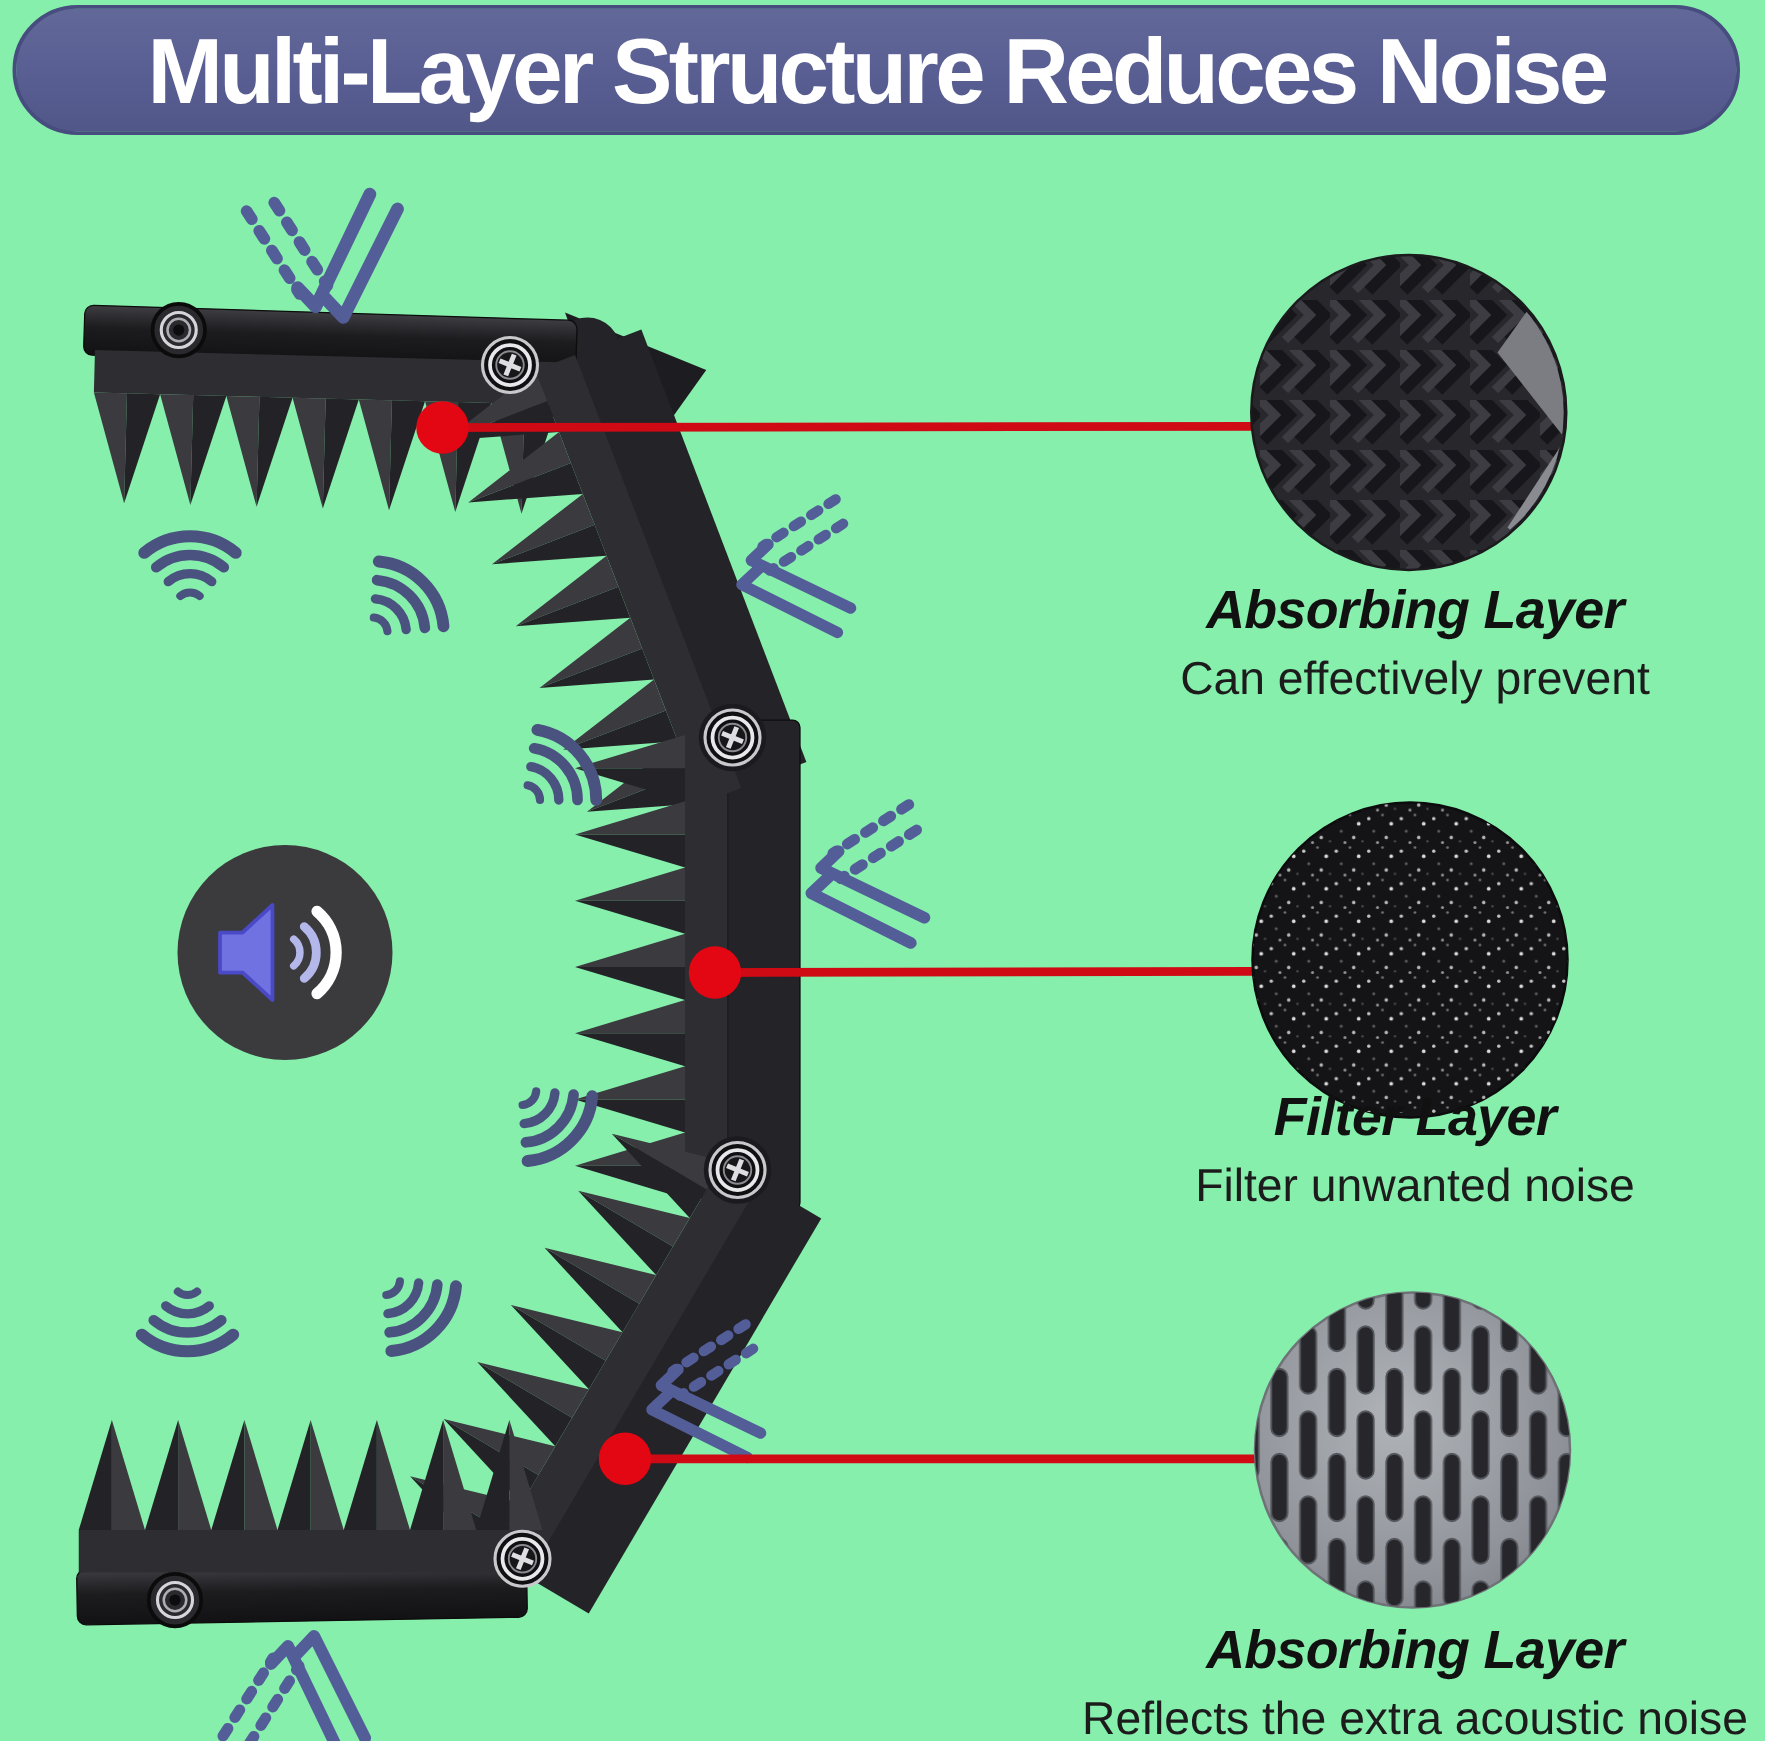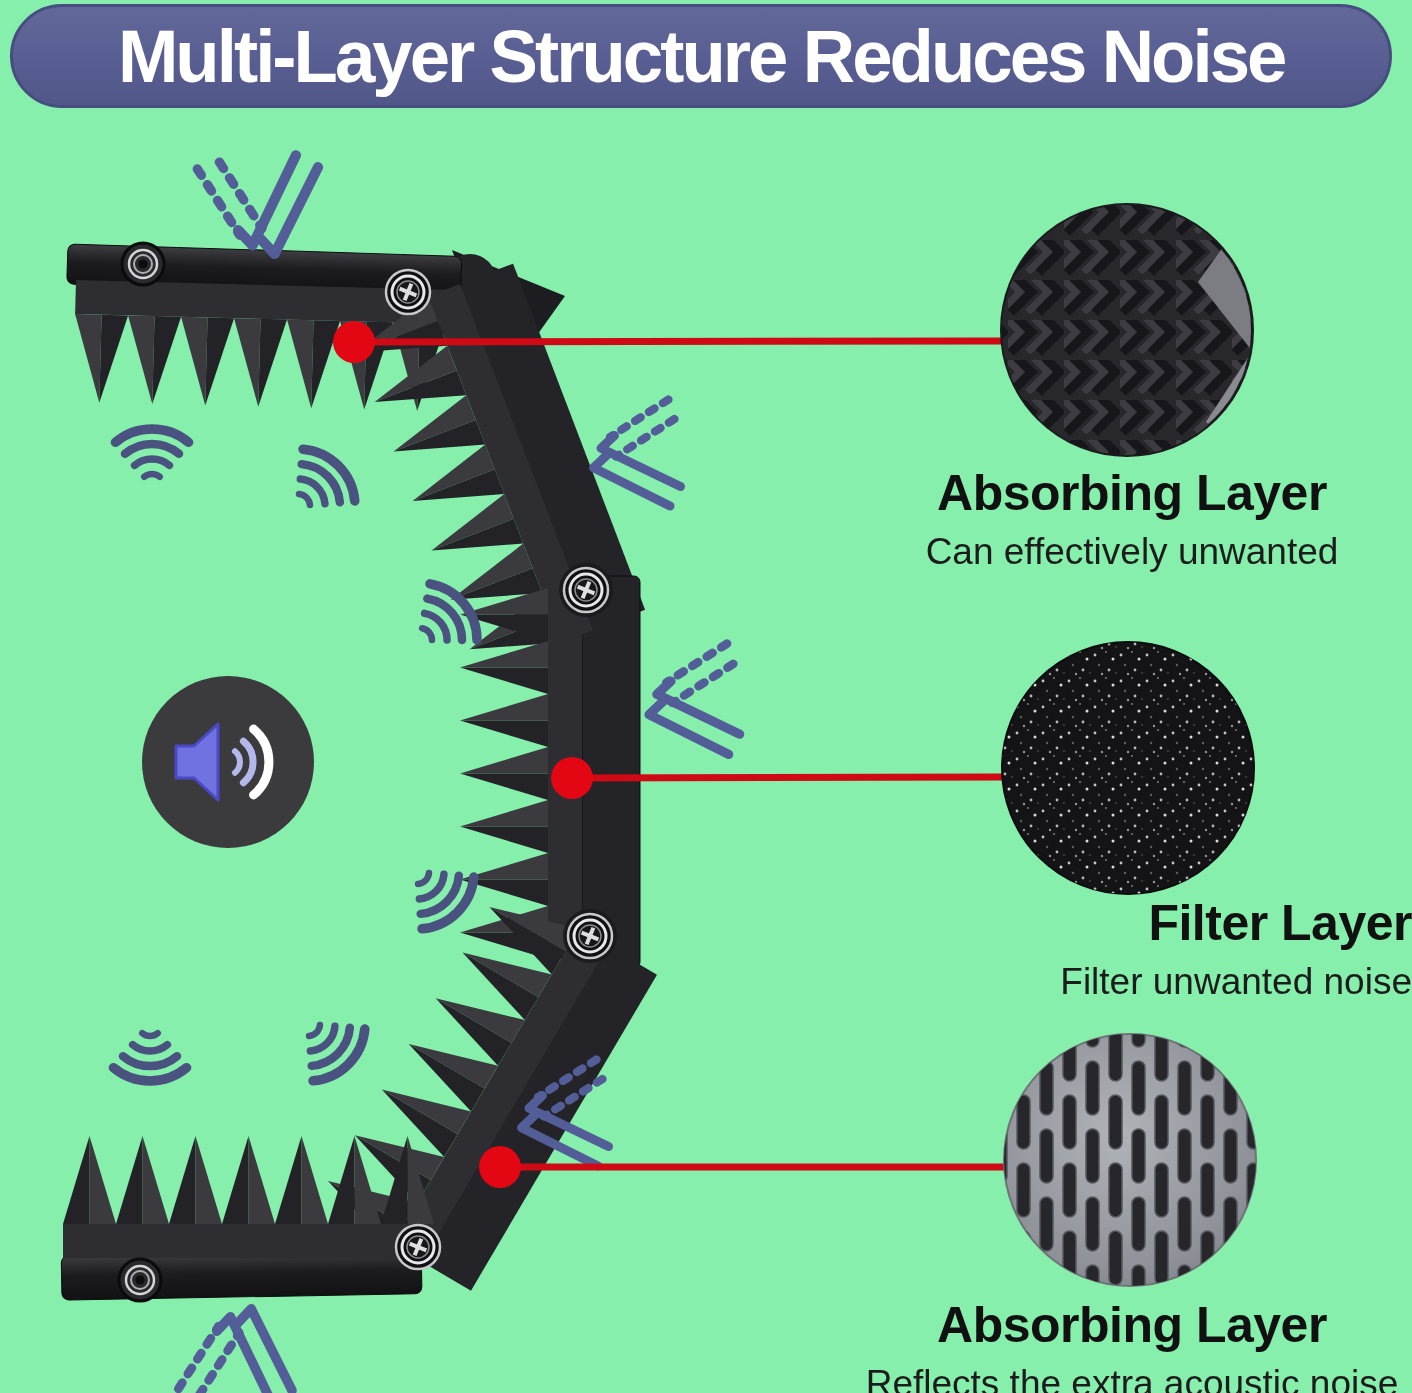--- a/index.html
+++ b/index.html
@@ -12,24 +12,24 @@
     background:linear-gradient(180deg,#626898 0%,#585e92 55%,#515788 100%);
     border:3px solid #474d7e;border-radius:54px;box-sizing:border-box;
     display:flex;align-items:center;justify-content:center;
   }
   .banner-text{
     color:#ffffff;font-weight:bold;font-size:74px;letter-spacing:-3px;
     white-space:nowrap;transform:scaleX(0.98);
   }
   svg.scene{position:absolute;left:0;top:0;}
   .callout{position:absolute;left:852px;width:560px;text-align:center;}
-  .co-title{font-size:50px;font-weight:bold;color:#111111;letter-spacing:-0.5px;}
+  .co-title{font-size:43px;font-weight:bold;color:#111111;letter-spacing:-0.5px;font-style:italic;}
   .co-sub{font-size:37px;color:#1c1c1c;line-height:46px;margin-top:7px;}
   #co1{top:464px;}
-  #co2{top:894px;text-align:right;}
+  #co2{top:870px;}
   #co3{top:1296px;}
 </style>
 </head>
 <body>
 
 <div class="stage">
 
   <div class="banner">
     <div class="banner-text">Multi-Layer Structure Reduces Noise</div>
   </div>
@@ -209,21 +209,21 @@
 
     <g>
       <circle cx="1130" cy="1160" r="126" fill="url(#metalGrad)" stroke="#6f7277" stroke-width="2"></circle>
       <circle cx="1130" cy="1160" r="126" fill="url(#perfPat)"></circle>
     </g>
   </svg>
 
   <div class="callout" id="co1">
     <div class="co-title">Absorbing Layer</div>
     <div class="co-sub">
-      <div>Can effectively unwanted</div>
+      <div>Can effectively prevent</div>
     </div>
   </div>
 
   <div class="callout" id="co2">
     <div class="co-title">Filter Layer</div>
     <div class="co-sub">
       <div>Filter unwanted noise</div>
     </div>
   </div>
 

